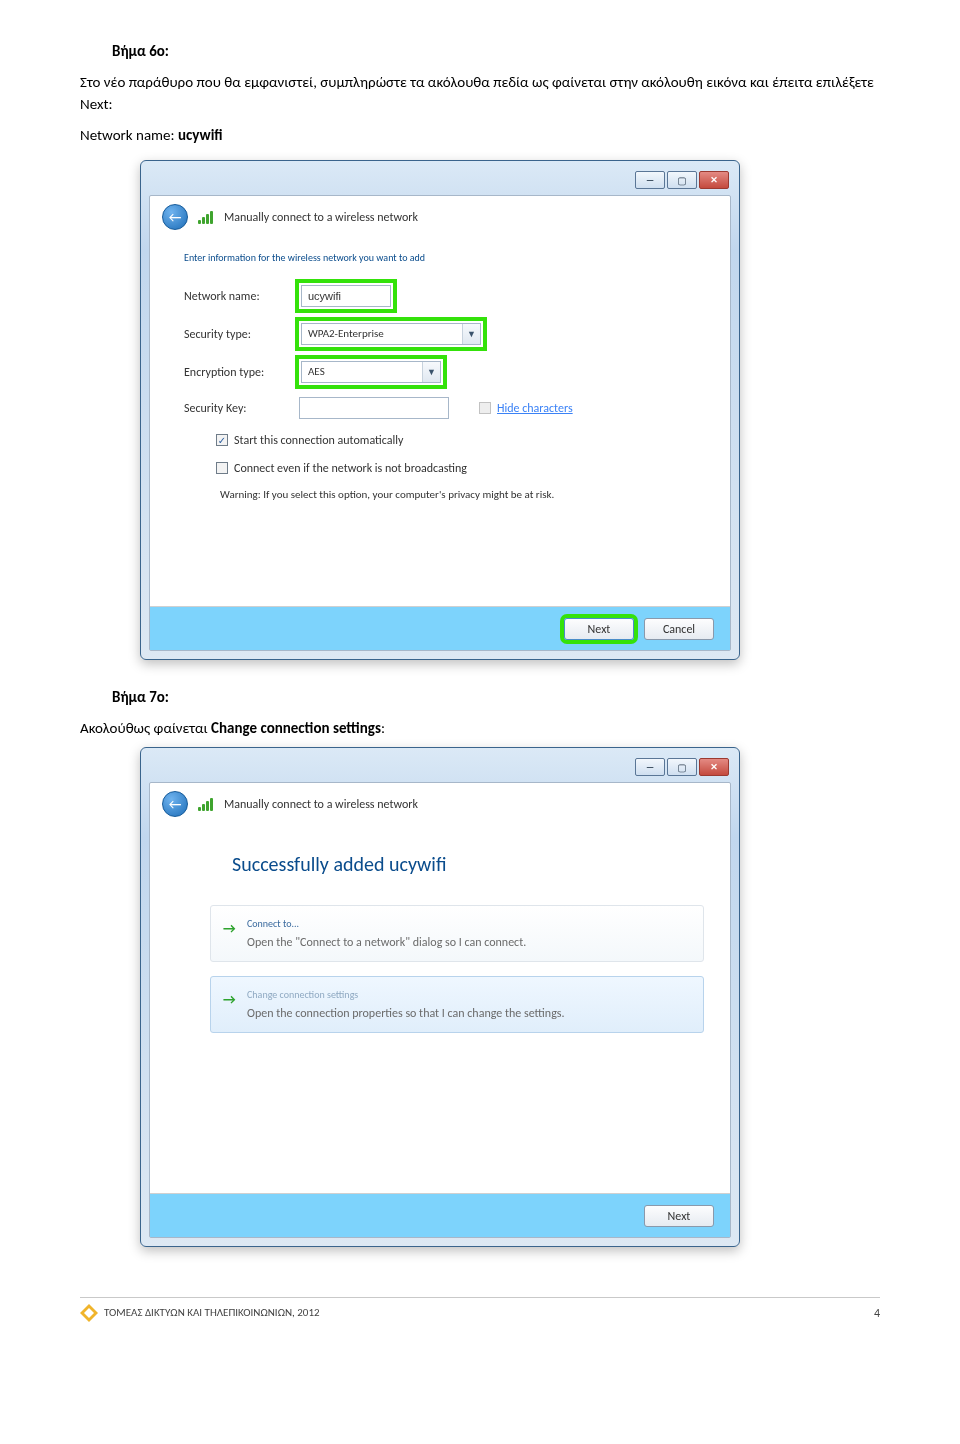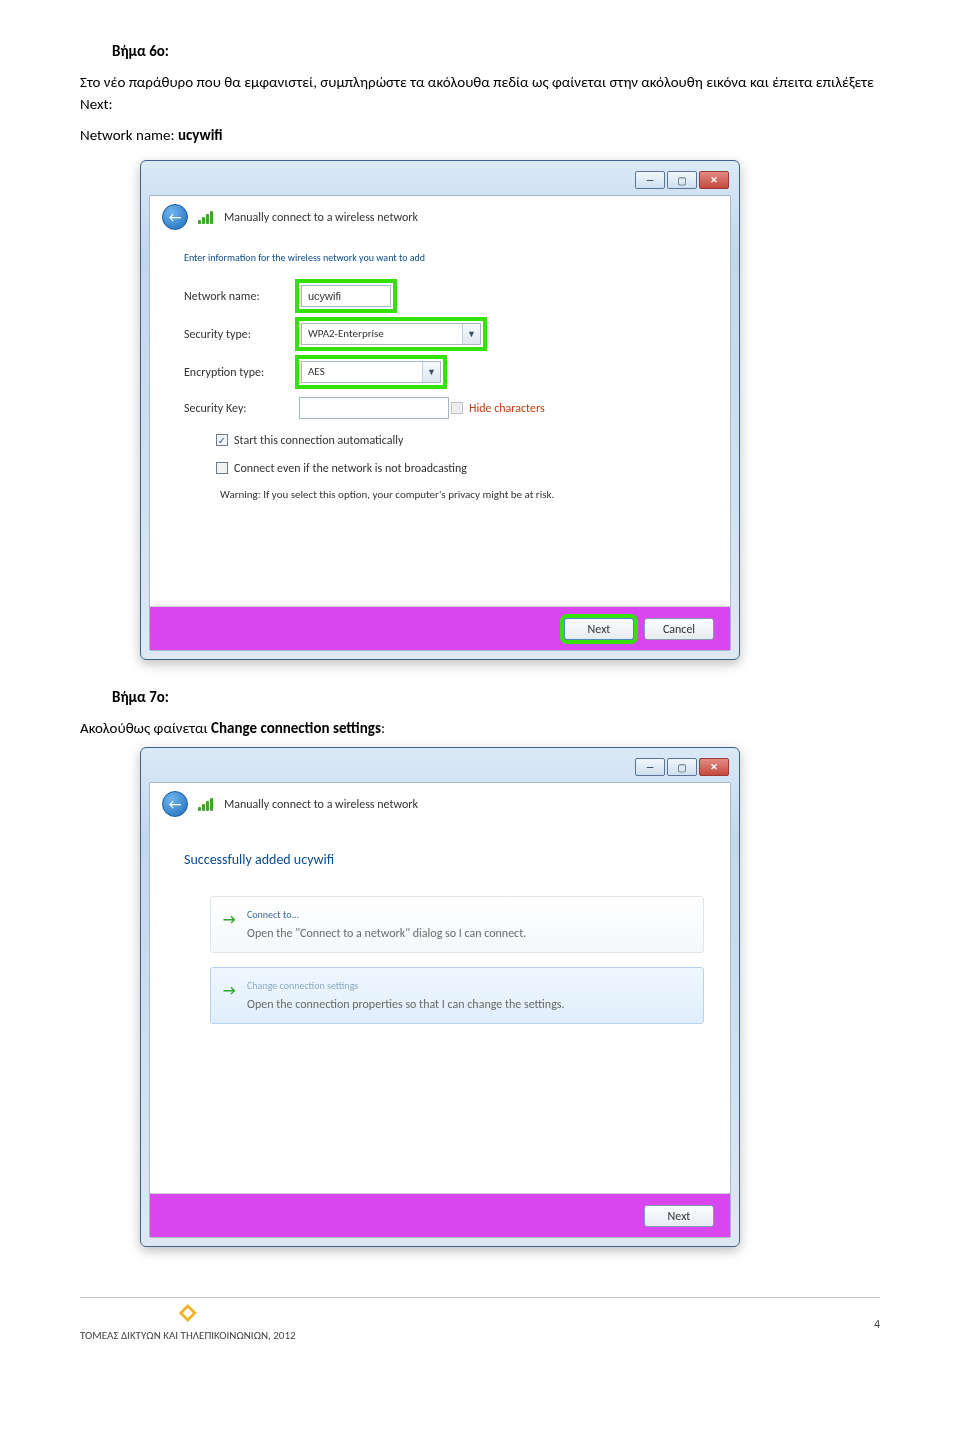--- a/index.html
+++ b/index.html
@@ -114,36 +114,36 @@
   .cb-box { width: 12px; height: 12px; border: 1px solid #8c8c8c; background: #f3f3f3; display:flex; align-items:center; justify-content:center; font-size:10px; color:#2a5c9e; }
   .cb-box.disabled { border-color: #c2c2c2; background: #eee; }
 
   .cb-list { margin-left: 32px; margin-top: 6px; color:#333; }
   .cb-list .cb-row { color:#333; }
   .cb-list .cb-row .cb-box { border-color:#6f7c89; }
   .cb-list .warn { font-size: 11px; margin-left: 4px; color:#333; }
 
   .win-footer {
     position: absolute; left: 0; right: 0; bottom: 0;
-    height: 44px; background: #d946ef;
+    height: 44px; background: #7dd3fc;
     border-top: 1px solid #d0d0d0;
     display: flex; align-items: center; justify-content: flex-end;
     padding-right: 16px; gap: 10px;
   }
   .btn {
     min-width: 70px; height: 22px;
     border: 1px solid #8a99ab; border-radius: 3px;
     background: linear-gradient(#fdfdfe,#e6ebf1);
     font-size: 12px; color: #333;
     display: flex; align-items: center; justify-content: center;
   }
   .btn.next { box-shadow: 0 0 0 4px #34e20a; border-color:#4a8cc8; }
 
   
-  .success-title { color: #0a4c8c; font-size: 14px; padding: 24px 34px 18px; }
+  .success-title { color: #0a4c8c; font-size: 20px; padding: 24px 34px 18px; margin-left: 48px; }
 
   .card {
     margin: 8px 26px 14px 60px;
     border: 1px solid #dfe5eb;
     border-radius: 3px;
     padding: 10px 12px 10px 36px;
     position: relative;
     background: linear-gradient(#ffffff,#f4f8fb);
     font-size: 12px; color: #6b6b6b;
   }
@@ -160,21 +160,21 @@
 
   
   .page-foot {
     margin-top: 50px;
     border-top: 1px solid #c9c9c9;
     padding-top: 6px;
     display: flex; justify-content: space-between; align-items: center;
     font-size: 11px; color: #444;
   }
   .page-num { color: #444; font-size: 12px; }
-  .foot-left { display:flex; align-items:center; gap:6px; font-variant: small-caps; flex-direction: column; }
+  .foot-left { display:flex; align-items:center; gap:6px; font-variant: small-caps; }
   .foot-icon {
     width: 18px; height: 18px;
     background: #f0b42b;
     clip-path: polygon(50% 0%, 100% 50%, 50% 100%, 0% 50%);
     position: relative;
   }
   .foot-icon::after {
     content:""; position:absolute; left:4px; top:4px; right:4px; bottom:4px;
     background:#fff; clip-path: polygon(50% 0%, 100% 50%, 50% 100%, 0% 50%);
   }
@@ -239,21 +239,21 @@
           <div class="combo" style="width:140px">
             <span>AES</span>
             <div class="dd">▼</div>
           </div>
         </span>
       </div>
 
       <div class="frow">
         <div class="flabel">Security Key:</div>
         <input class="txtbox" style="width: 150px;" value="">
-        <div class="cb-row" style="margin:0 0 0 2px; color:#c2410c;">
+        <div class="cb-row" style="margin:0 0 0 30px; color:#3b82f6;text-decoration:underline;">
           <div class="cb-box disabled"></div>
           <span>Hide characters</span>
         </div>
       </div>
 
       <div class="cb-list">
         <div class="cb-row">
           <div class="cb-box">✓</div>
           <span>Start this connection automatically</span>
         </div>

